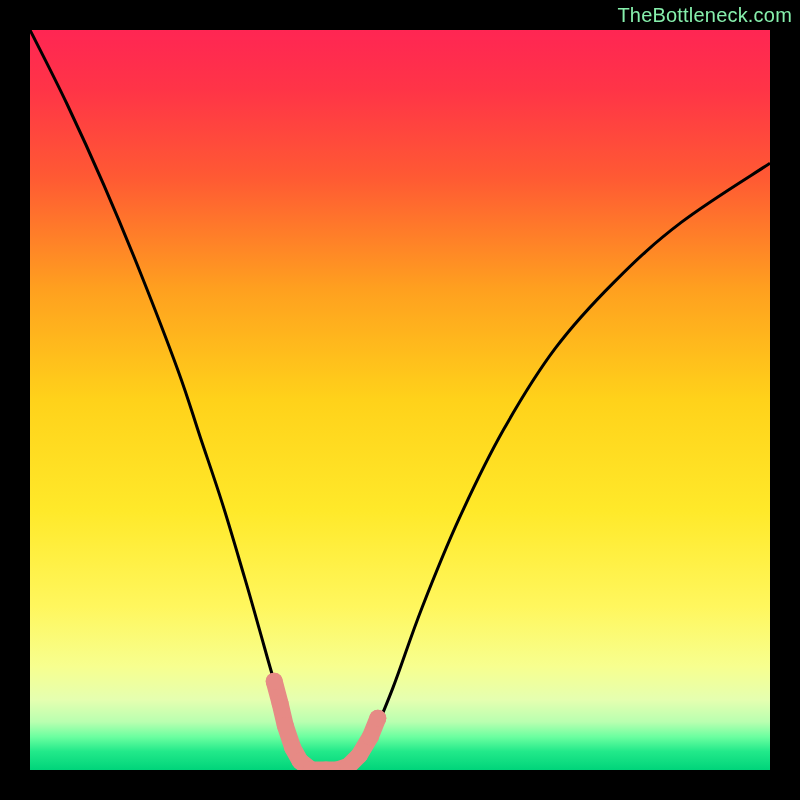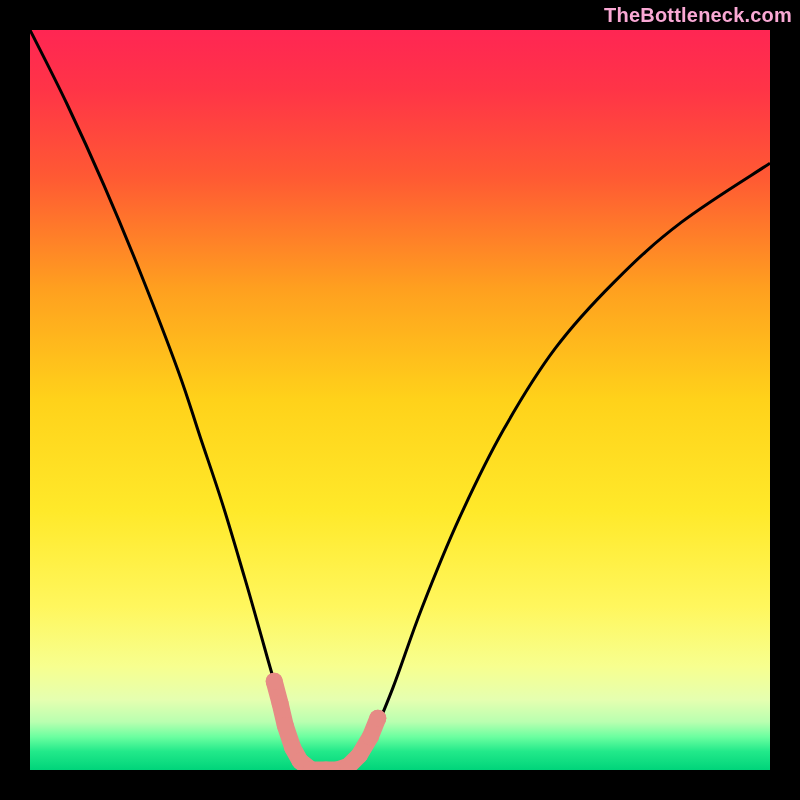--- a/index.html
+++ b/index.html
@@ -28,24 +28,24 @@
     overflow: hidden;
   }
   .gradient {
     position: absolute;
     inset: 0;
   }
   .watermark {
     position: absolute;
     top: 4px;
     right: 8px;
-    color: #f9a8d4;
+    color: #86efac;
     font-size: 20px;
     letter-spacing: 0.2px;
-    font-weight: 700;
+    font-weight: 400;
   }
   svg.curves {
     position: absolute;
     inset: 0;
   }
 </style>
 </head>
 <body>
 
 <div class="frame">

